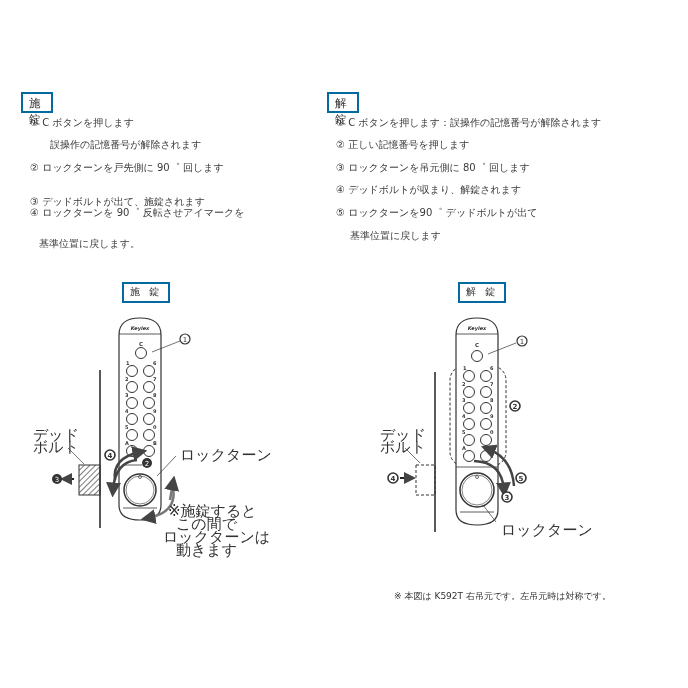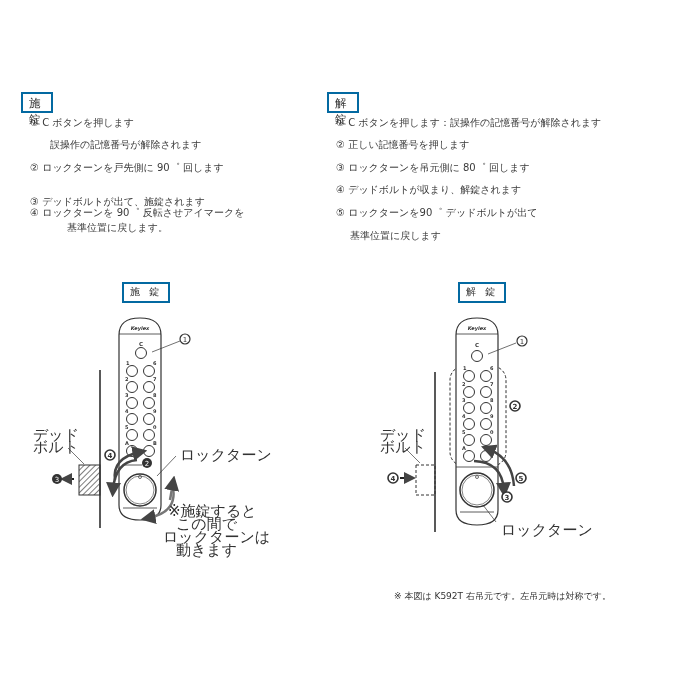--- a/index.html
+++ b/index.html
@@ -19,21 +19,21 @@
 </head>
 <body>
 
 <div class="section">
   <div class="heading-box" style="left:21px; top:92px;">施 錠</div>
   <div class="step" style="left:30px; top:115px;">① C ボタンを押します</div>
   <div class="step" style="left:50px; top:137px;">誤操作の記憶番号が解除されます</div>
   <div class="step" style="left:30px; top:160px;">② ロックターンを戸先側に 90゜ 回します</div>
   <div class="step" style="left:30px; top:194px;">③ デッドボルトが出て、施錠されます</div>
   <div class="step" style="left:30px; top:205px;">④ ロックターンを 90゜ 反転させアイマークを</div>
-  <div class="step" style="left:39px; top:220px;margin-left:28px;">基準位置に戻します。</div>
+  <div class="step" style="left:39px; top:236px;">基準位置に戻します。</div>
 </div>
 
 <div class="section">
   <div class="heading-box" style="left:327px; top:92px;">解 錠</div>
   <div class="step" style="left:336px; top:115px;">① C ボタンを押します：誤操作の記憶番号が解除されます</div>
   <div class="step" style="left:336px; top:137px;">② 正しい記憶番号を押します</div>
   <div class="step" style="left:336px; top:160px;">③ ロックターンを吊元側に 80゜ 回します</div>
   <div class="step" style="left:336px; top:182px;">④ デッドボルトが収まり、解錠されます</div>
   <div class="step" style="left:336px; top:205px;">⑤ ロックターンを90゜ デッドボルトが出て</div>
   <div class="step" style="left:350px; top:228px;">基準位置に戻します</div>

